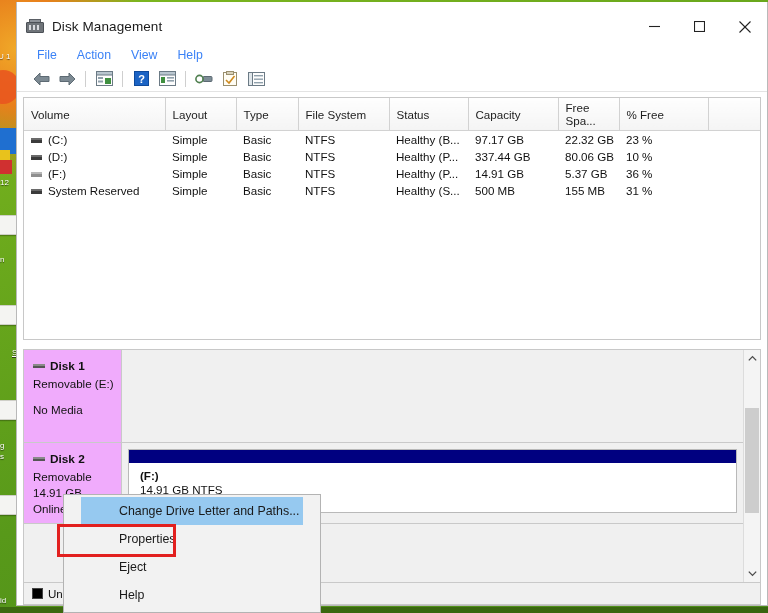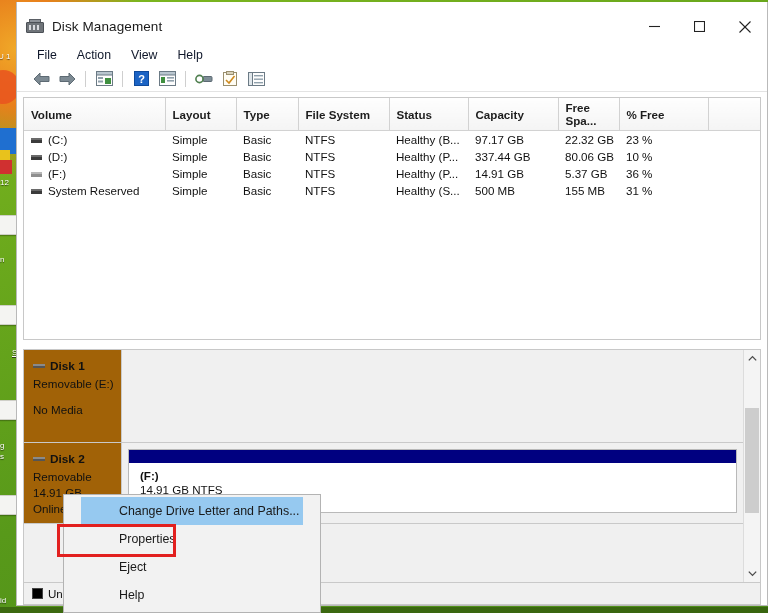--- a/index.html
+++ b/index.html
@@ -69,21 +69,21 @@
     color: #222; font-size: 13px; line-height: 1;
   }
   .win-btn svg { display: block; }
 
   
   #menubar {
     height: 23px; display: flex; align-items: center;
     padding-left: 11px; flex: 0 0 auto; background: #fff;
   }
   .menu-item {
-    font-size: 12.3px; color: #0f172a; padding: 2px 9px; margin-right: 2px;
+    font-size: 12.3px; color: #3b82f6; padding: 2px 9px; margin-right: 2px;
   }
 
   
   #toolbar {
     height: 26px; display: flex; align-items: center;
     padding-left: 12px; gap: 2px; flex: 0 0 auto;
     border-bottom: 1px solid #e3e3e3; background: #fff;
   }
   .tb-btn {
     width: 24px; height: 22px; display: flex; align-items: center; justify-content: center;
@@ -97,21 +97,21 @@
     background: #fff;
     flex: 0 0 auto;
     height: 243px;
     overflow: hidden;
   }
   table.vol { border-collapse: collapse; width: 100%; table-layout: fixed; }
   table.vol thead th {
     background: linear-gradient(to bottom, #fefefe 0%, #f4f4f4 100%);
     border-right: 1px solid #d2d2d2;
     border-bottom: 1px solid #d2d2d2;
-    font-weight: bold; font-size: 11.6px; color: #1d1d1d;
+    font-weight: normal; font-size: 11.6px; color: #1d1d1d;
     text-align: left; padding: 3px 0 3px 7px; height: 20px;
   }
   table.vol thead th:last-child { border-right: none; }
   table.vol td {
     font-size: 11.6px; color: #111; padding: 2px 0 2px 7px; height: 17px;
     white-space: nowrap; overflow: hidden;
   }
   td.volcell { padding-left: 5px; }
   .drv-ico {
     display: inline-block; width: 11px; height: 5px; background: #3b3b3b;
@@ -125,21 +125,21 @@
     margin: 9px 6px 0 6px;
     border: 1px solid #c8c8c8;
     background: #f0f0f0;
     flex: 1 1 auto; position: relative; overflow: hidden;
     display: flex; flex-direction: column;
   }
   #disk-scrollarea { position: absolute; inset: 0 17px 22px 0; overflow: hidden; }
   .disk-row { display: flex; border-bottom: 1px solid #c9c9c9; background: #f0f0f0; }
   .disk-info {
     width: 98px; flex: 0 0 98px; border-right: 1px solid #c9c9c9;
-    padding: 9px 0 6px 9px; background: #a16207;
+    padding: 9px 0 6px 9px; background: #f0abfc;
   }
   .disk-title { font-size: 11.8px; font-weight: bold; color: #111; margin-bottom: 3px; }
   .disk-title .dico {
     display: inline-block; width: 12px; height: 4px; background: #555;
     border-top: 2px solid #8a8a8a; vertical-align: middle; margin-right: 5px; margin-bottom: 2px;
   }
   .disk-line { font-size: 11.6px; color: #111; line-height: 16px; }
   .disk-gap { height: 10px; }
   .disk-graphic { flex: 1 1 auto; padding: 6px 6px 7px 6px; background: #f0f0f0; }
   .partition { border: 1px solid #b9b9b9; background: #ffffff; height: 64px; }

